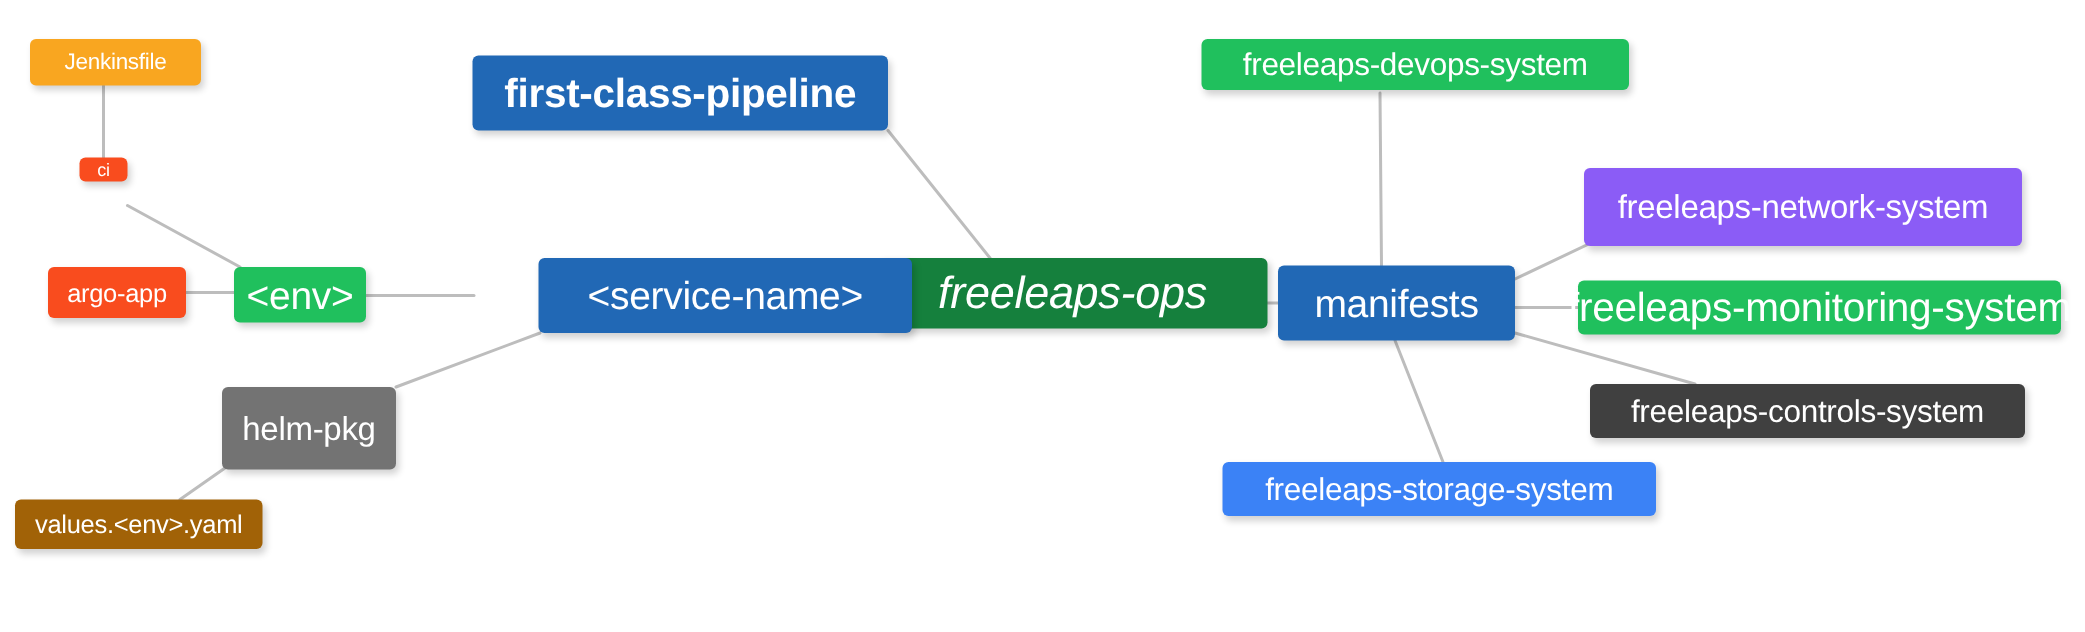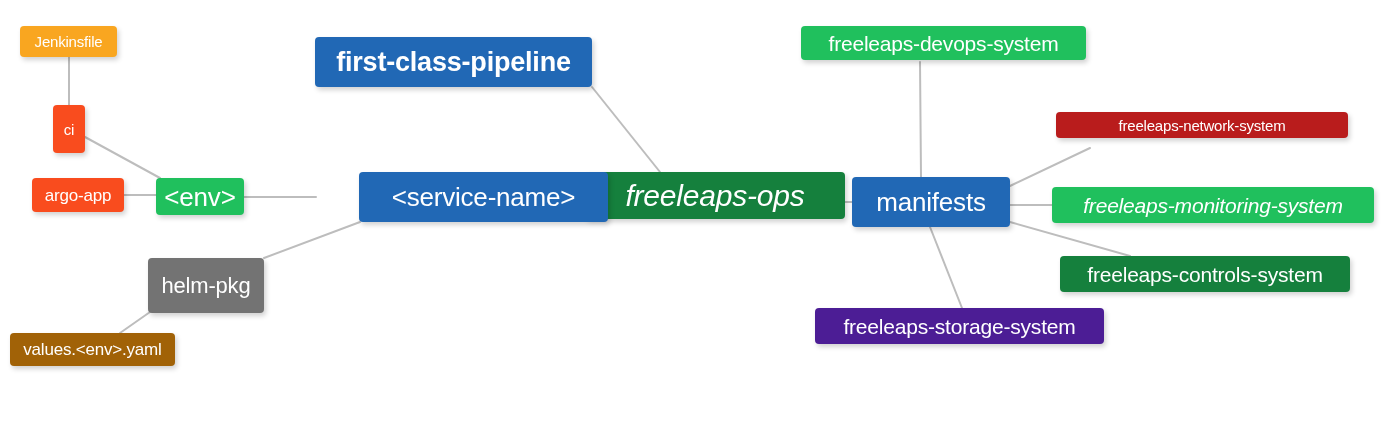--- a/index.html
+++ b/index.html
@@ -72,41 +72,41 @@
       </div>
       <div class="node" style="left: 852px; top: 177px; width: 158px; height: 50px; background: rgb(33, 104, 181); font-size: 26px; text-align: right;">
         <span class="node-label">manifests</span>
       </div>
       <div class="node" style="left: 156px; top: 178px; width: 88px; height: 37px; background: rgb(32, 192, 93); font-size: 26px;">
         <span class="node-label">&lt;env&gt;</span>
       </div>
       <div class="node" style="left: 148px; top: 258px; width: 116px; height: 55px; background: #737373; font-size: 22px; text-align: center;">
         <span class="node-label">helm-pkg</span>
       </div>
-      <div class="node" style="left: 53px; top: 105px; width: 32px; height: 48px; background: rgb(249, 76, 30); font-size: 15px;">
+      <div class="node" style="left: 53px; top: 105px; width: 32px; height: 16px; background: rgb(249, 76, 30); font-size: 12px;">
         <span class="node-label">ci</span>
       </div>
-      <div class="node" style="left: 20px; top: 26px; width: 97px; height: 31px; background: rgb(249, 166, 32); font-size: 15px;">
+      <div class="node" style="left: 20px; top: 26px; width: 114px; height: 31px; background: rgb(249, 166, 32); font-size: 15px;">
         <span class="node-label">Jenkinsfile</span>
       </div>
       <div class="node" style="left: 32px; top: 178px; width: 92px; height: 34px; background: rgb(249, 76, 30); font-size: 17px;">
         <span class="node-label">argo-app</span>
       </div>
       <div class="node" style="left: 10px; top: 333px; width: 165px; height: 33px; background: #a16207; font-size: 17px;">
         <span class="node-label">values.&lt;env&gt;.yaml</span>
       </div>
       <div class="node" style="left: 801px; top: 26px; width: 285px; height: 34px; background: rgb(32, 192, 93); font-size: 21px;">
         <span class="node-label">freeleaps-devops-system</span>
       </div>
-      <div class="node" style="left: 1056px; top: 112px; width: 292px; height: 26px; background: #b91c1c; font-size: 15px;">
+      <div class="node" style="left: 1056px; top: 112px; width: 292px; height: 52px; background: #8b5cf6; font-size: 22px;">
         <span class="node-label">freeleaps-network-system</span>
       </div>
-      <div class="node" style="left: 1052px; top: 187px; width: 322px; height: 36px; background: rgb(32, 192, 93); font-size: 21px; font-style: italic;">
+      <div class="node" style="left: 1052px; top: 187px; width: 322px; height: 36px; background: rgb(32, 192, 93); font-size: 27px;">
         <span class="node-label">freeleaps-monitoring-system</span>
       </div>
-      <div class="node" style="left: 1060px; top: 256px; width: 290px; height: 36px; background: #15803d; font-size: 21px;">
+      <div class="node" style="left: 1060px; top: 256px; width: 290px; height: 36px; background: #404040; font-size: 21px;">
         <span class="node-label">freeleaps-controls-system</span>
       </div>
-      <div class="node" style="left: 815px; top: 308px; width: 289px; height: 36px; background: #4c1d95; font-size: 21px; text-align: center;">
+      <div class="node" style="left: 815px; top: 308px; width: 289px; height: 36px; background: #3b82f6; font-size: 21px; text-align: center;">
         <span class="node-label">freeleaps-storage-system</span>
       </div>
     </div>
 </div>
 
 </body></html>

